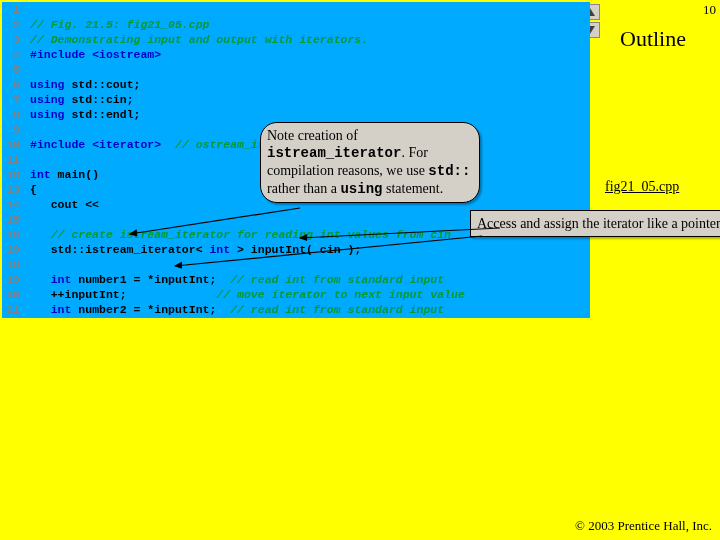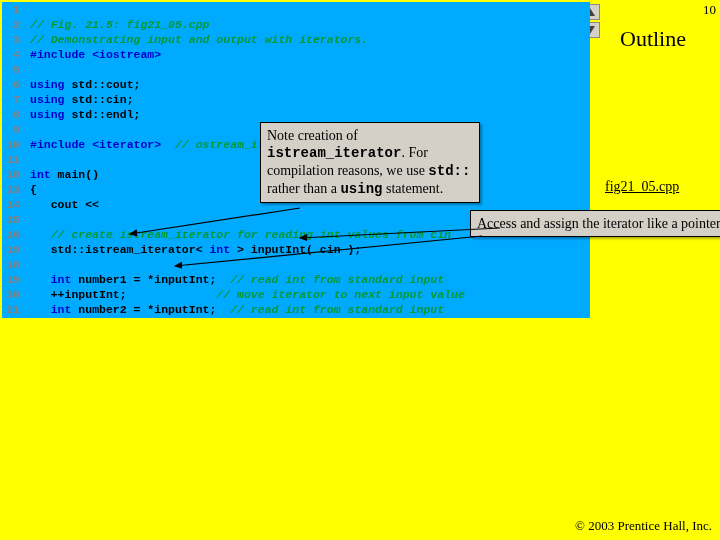--- a/index.html
+++ b/index.html
@@ -82,21 +82,21 @@
     background: #d4d0c8;
     border: 1px solid #000;
     box-shadow: 2px 2px 2px rgba(0,0,0,.3);
     font-family: "Times New Roman", serif;
     font-size: 14px;
     line-height: 17px;
     padding: 4px 6px;
     white-space: nowrap;
   }
   .callout .mono { font-family: "Courier New", monospace; font-weight: bold; }
-  #callout1 { top: 122px; left: 260px; width: 220px; white-space: normal; }
+  #callout1 { top: 122px; left: 260px; width: 220px; white-space: normal; border-radius: 17px; }
   #callout2 { top: 210px; left: 470px; }
 
   svg.arrows {
     position: absolute;
     left: 0; top: 0; width: 720px; height: 540px;
     pointer-events: none;
   }
 
   .copyright {
     position: absolute;

